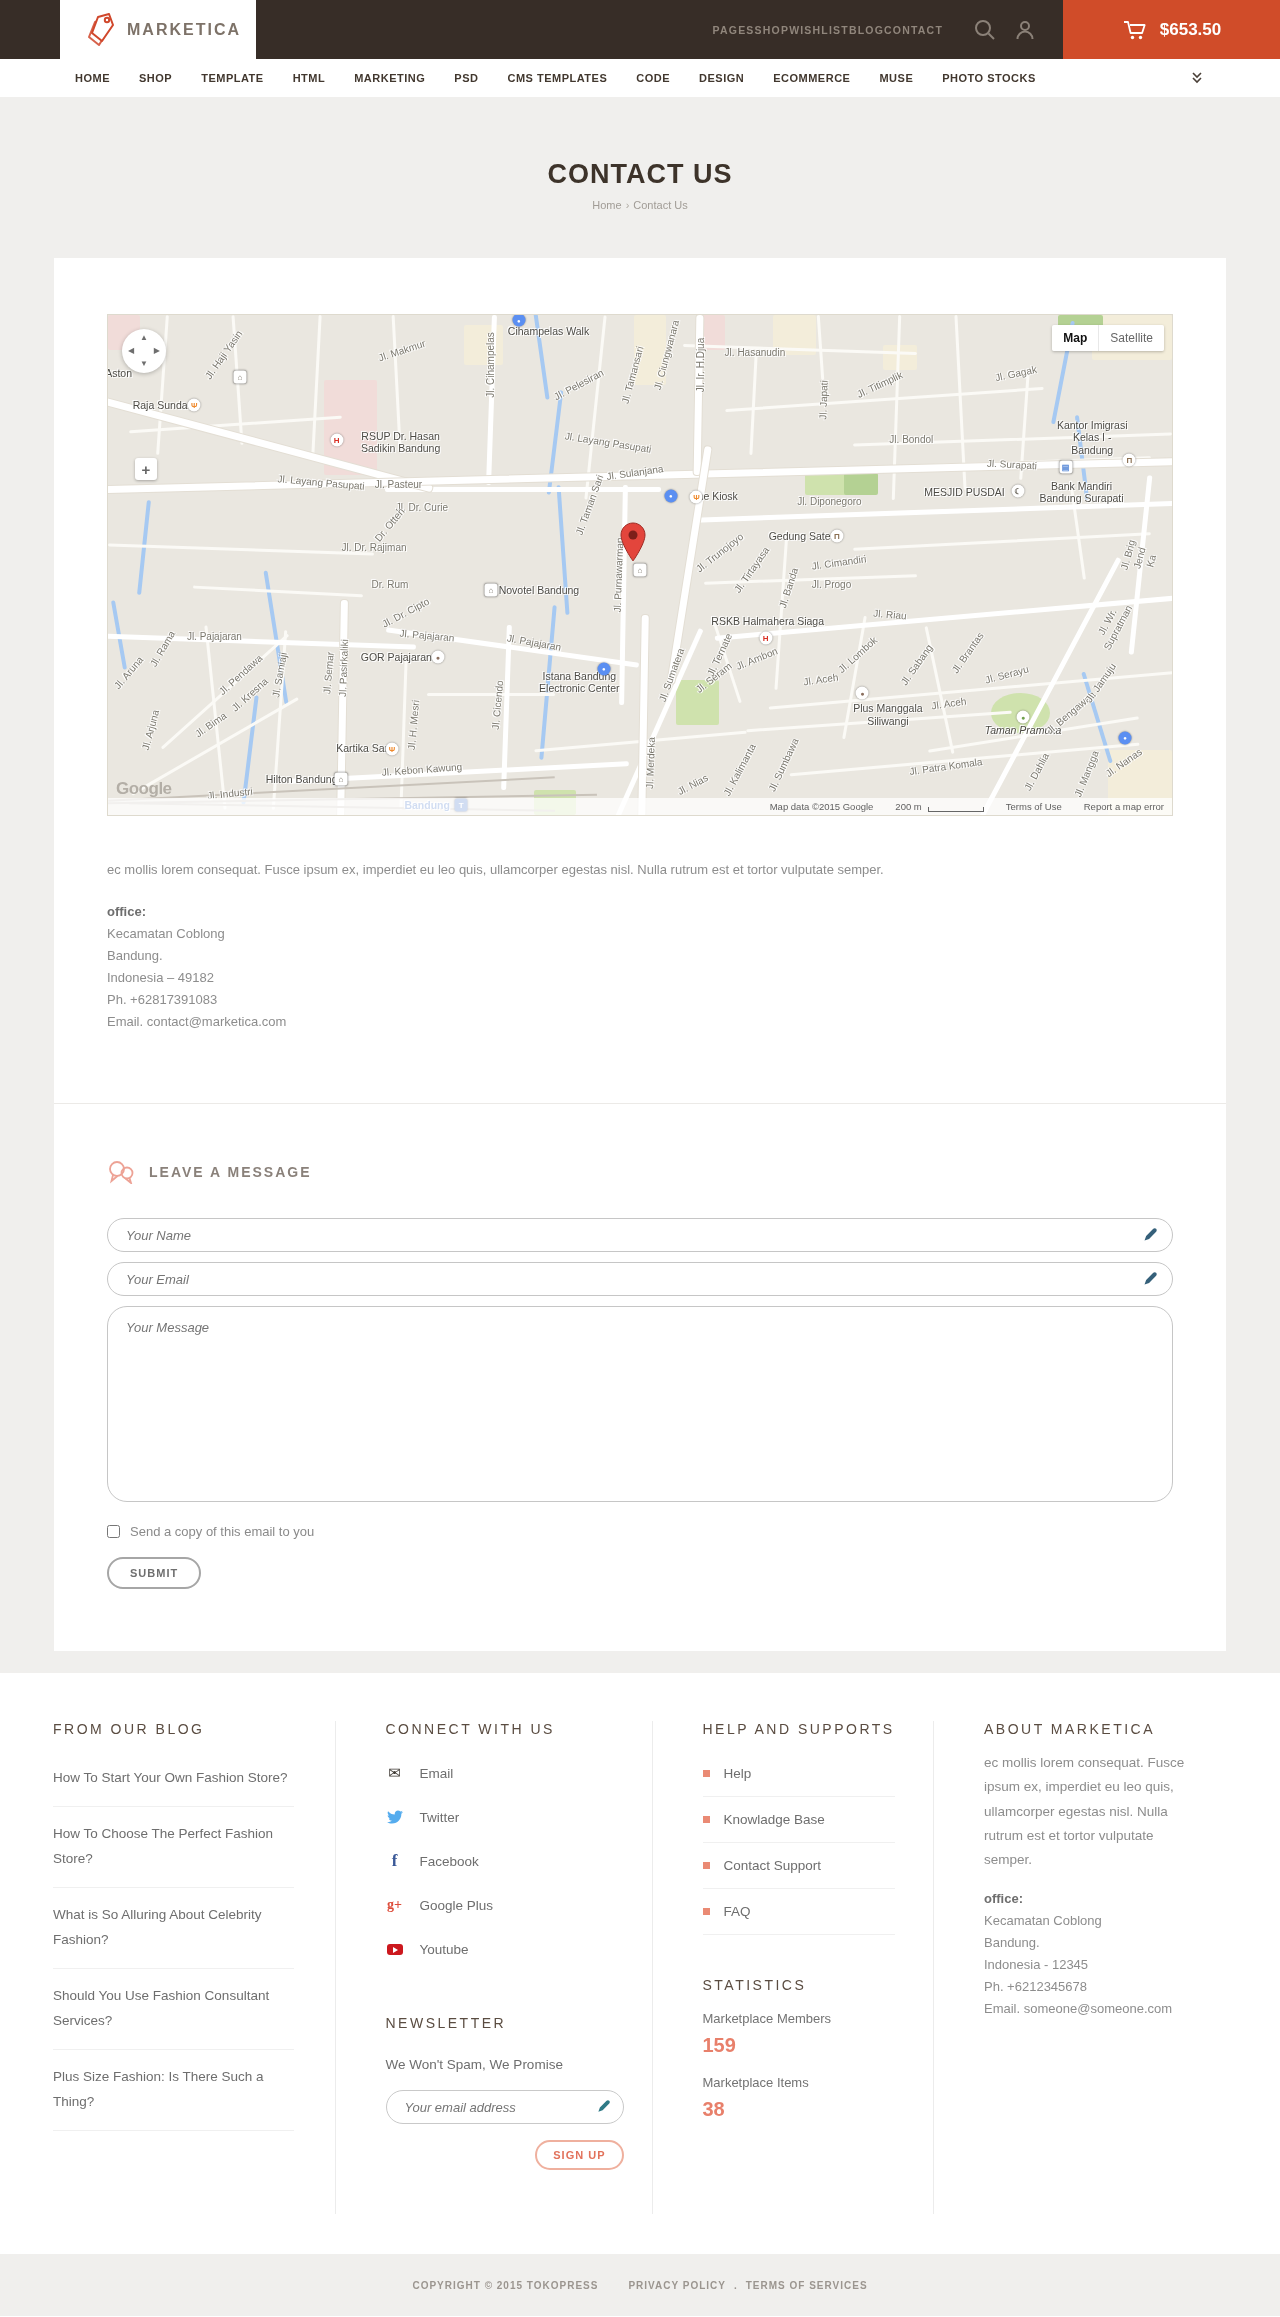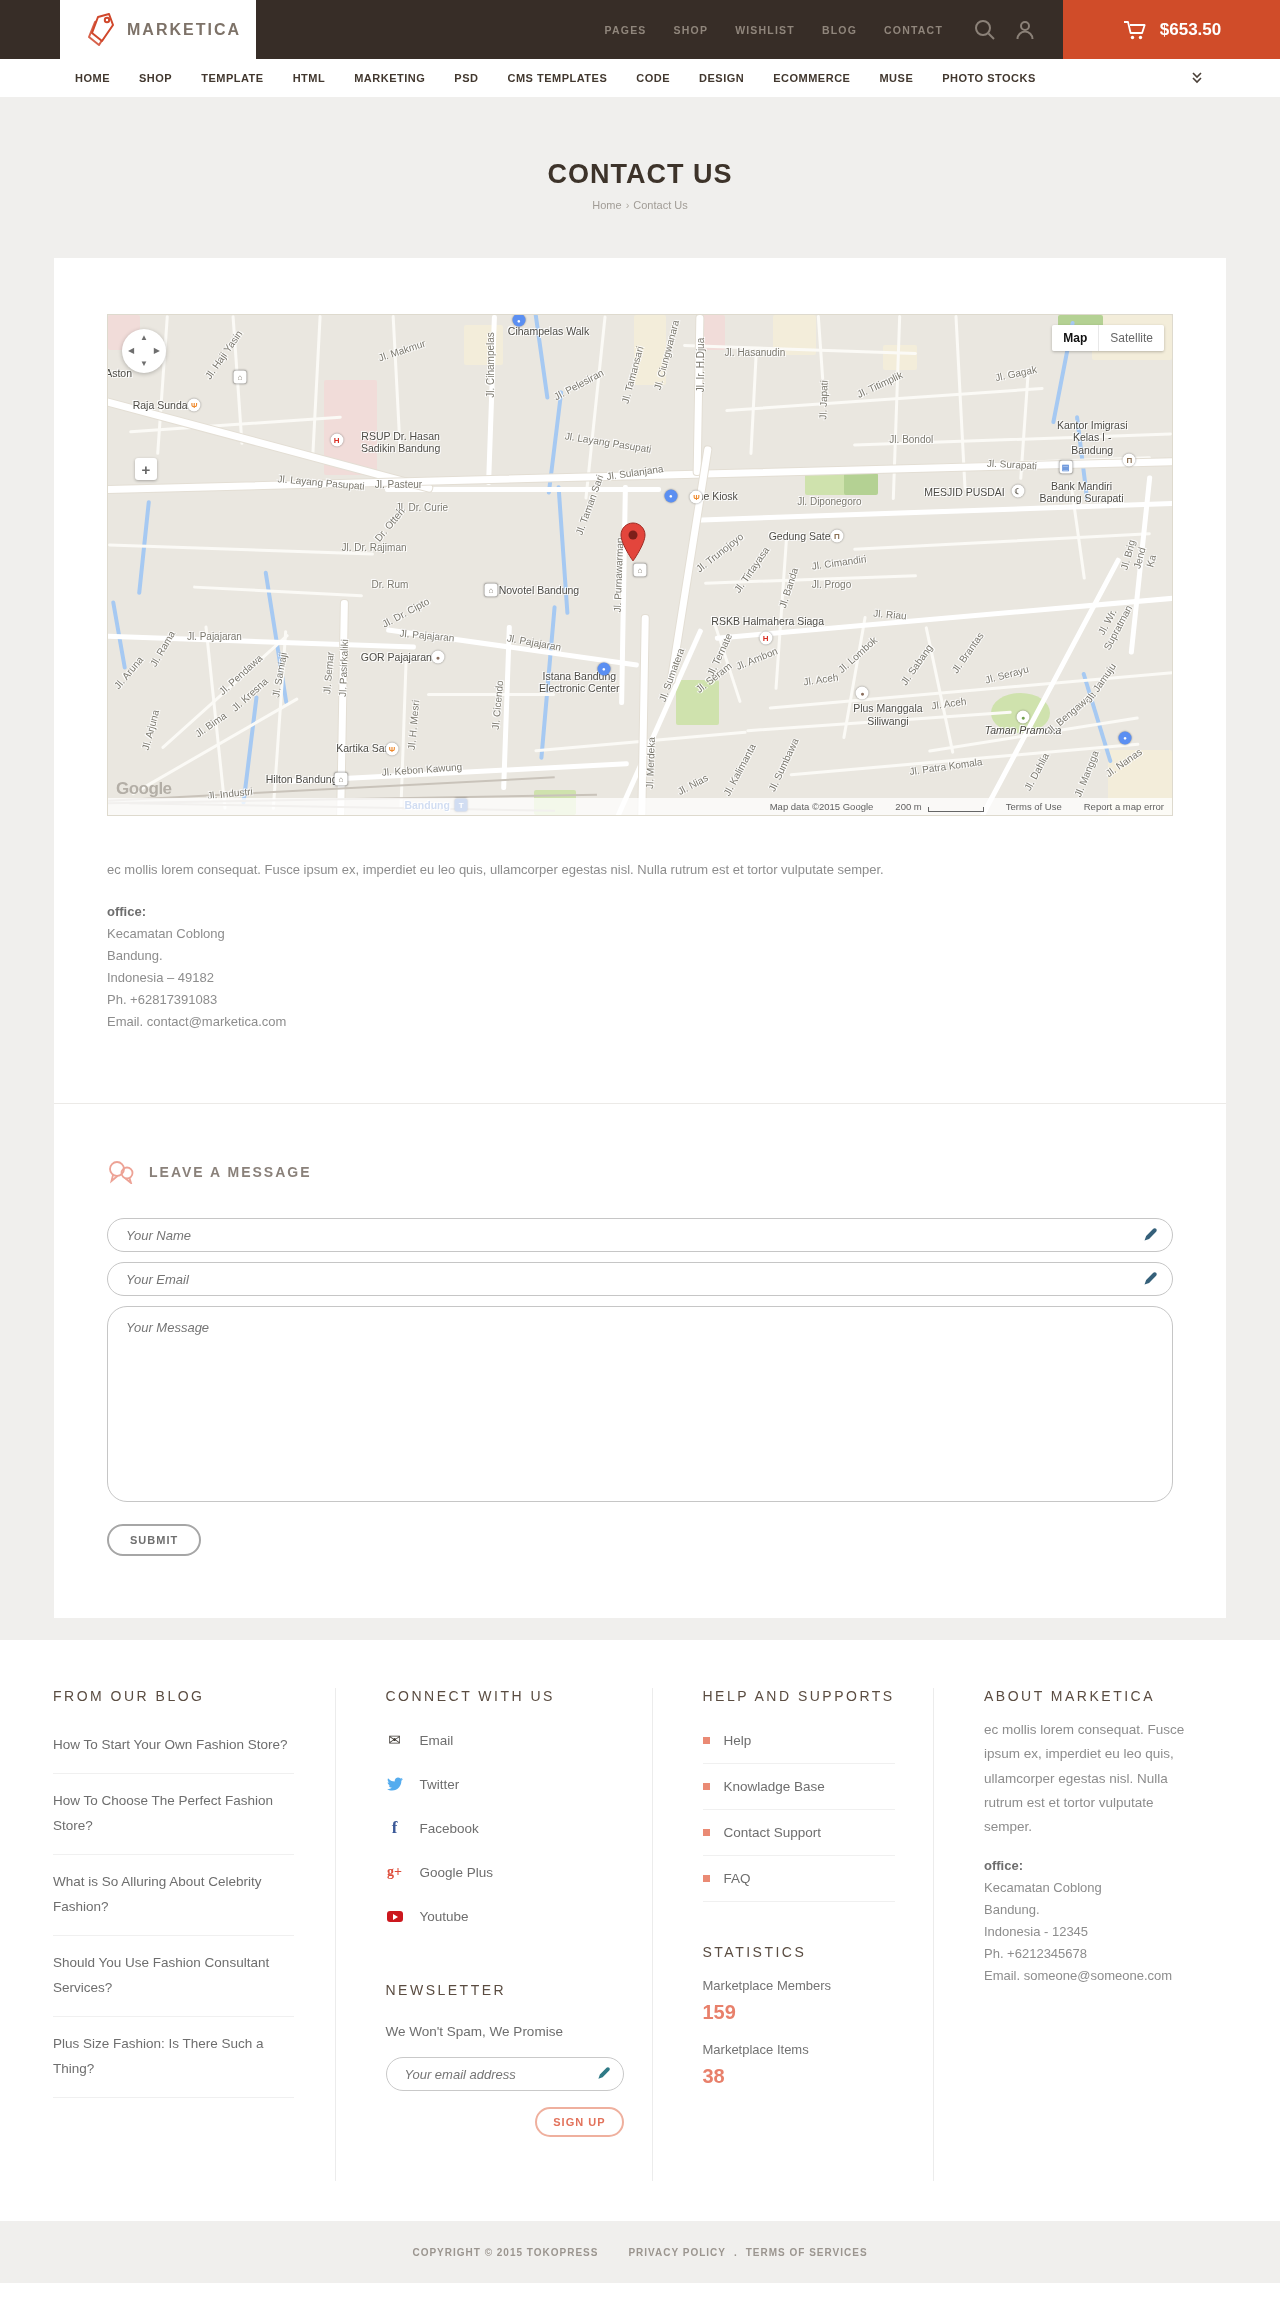--- a/index.html
+++ b/index.html
@@ -4,21 +4,21 @@
 <style>
   *{box-sizing:border-box}
   html,body{margin:0;padding:0}
   body{width:1280px;font-family:"Liberation Sans",sans-serif;background:#fff;-webkit-font-smoothing:antialiased}
   a{text-decoration:none;color:inherit}
 
   
   .topbar{height:59px;background:#372d27;display:flex;align-items:center;position:relative}
   .logo-box{width:196px;height:59px;background:#fff;margin-left:60px;display:flex;align-items:center;gap:11px;padding-left:26px}
   .logo-text{font-size:16px;font-weight:bold;letter-spacing:2px;color:#7d7268}
-  .topnav{display:flex;gap:27px;margin-left:auto;align-items:flex-end}
+  .topnav{display:flex;margin-left:auto;align-items:flex-end}
   .topnav .tn{color:#90867c;font-size:10.5px;font-weight:bold;letter-spacing:1.2px;cursor:pointer}
   .hicons{display:flex;align-items:center;gap:16px;margin:0 26px 0 30px}
   .hicon{cursor:pointer;display:flex}
   .cartbtn{height:59px;width:217px;background:#d04c29;display:flex;align-items:center;justify-content:center;gap:12px;cursor:pointer}
   .cart-total{color:#fff;font-size:17px;font-weight:bold}
 
   
   .menubar{height:38px;background:#fff;display:flex;align-items:center;gap:29px;padding-left:75px}
   .menubar .mi{font-size:11px;font-weight:bold;letter-spacing:.5px;color:#41372e;cursor:pointer}
   .menu-caret{margin-left:auto;margin-right:76px;cursor:pointer;display:flex}
@@ -494,20 +494,24 @@
       </div>
       <div class="pill">
         <input type="text" placeholder="Your Email" style="">
         <span class="pen">
           <svg width="16" height="16" viewBox="0 0 24 24">
               <path d="M21.2 2.8c-1.2-1.2-3.1-1.2-4.3 0L6.2 13.6 3.8 20.4l6.8-2.4L21.2 7.1c1.2-1.2 1.2-3.1 0-4.3z" fill="#35607a"></path>
             </svg>
         </span>
       </div>
       <textarea placeholder="Your Message" style=""></textarea>
+      <label class="chk-row">
+        <input type="checkbox" style="">
+        <span>Send a copy of this email to you</span>
+      </label>
       <div>
         <button class="submit-btn">SUBMIT</button>
       </div>
     </form>
   </section>
 
   <footer class="footer">
 
     <div class="fcol">
       <h4 class="fhead">FROM OUR BLOG</h4>

